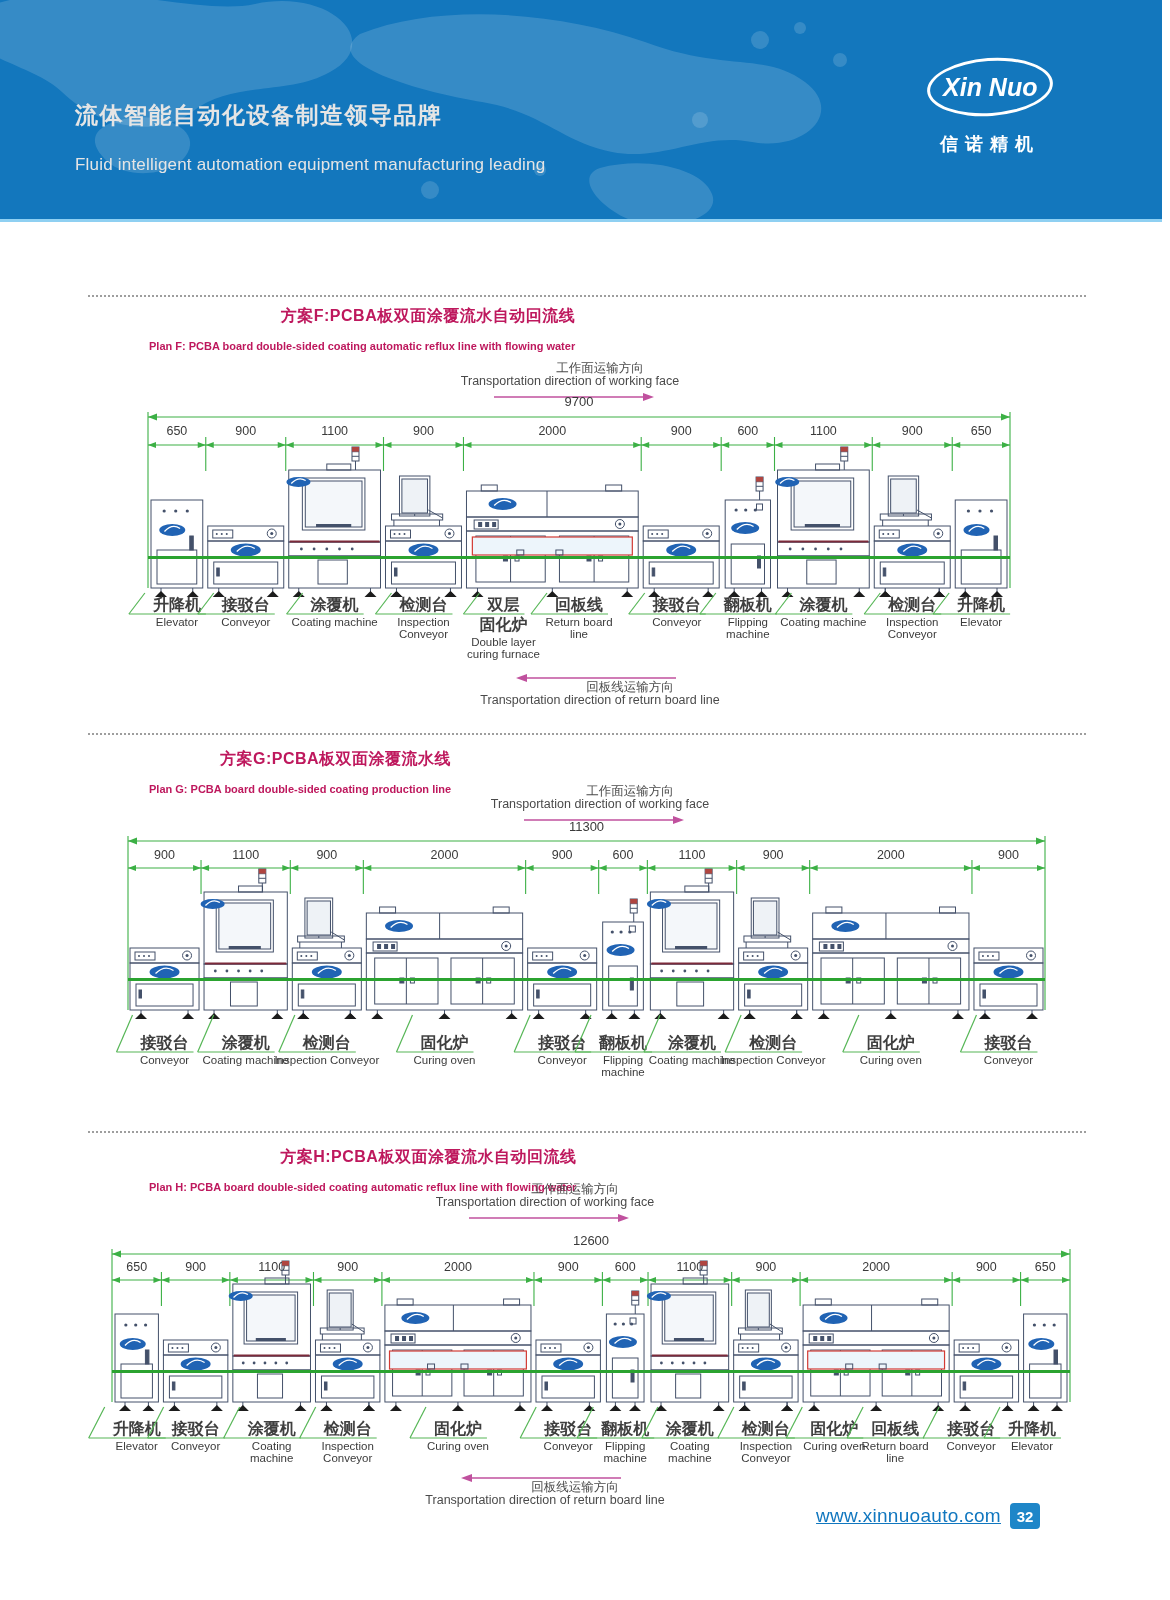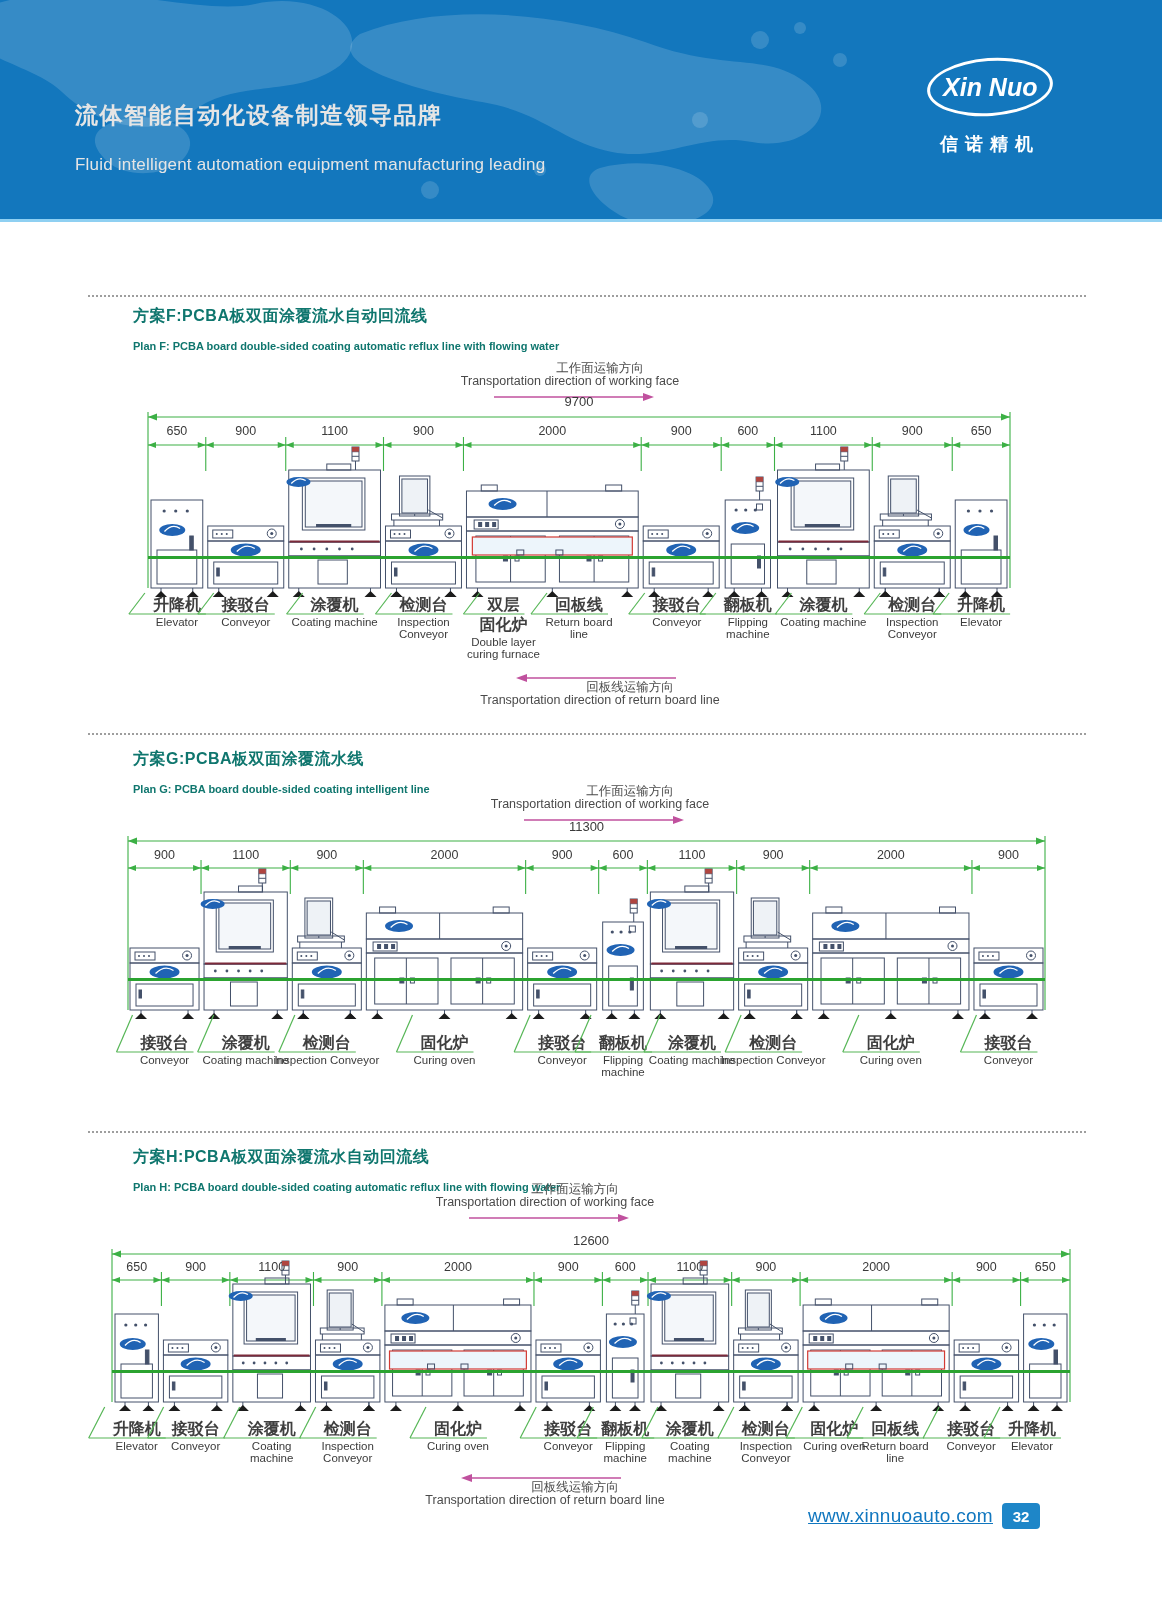--- a/index.html
+++ b/index.html
@@ -13,31 +13,31 @@
   .tagline-zh{font-size:23px;font-weight:bold;letter-spacing:1.5px;}
   .tagline-en{font-size:17px;font-weight:300;margin-top:24px;letter-spacing:0.2px;}
   .logo{position:absolute;left:905px;top:58px;width:170px;text-align:center;color:#fff;}
   .logo-ellipse{position:relative;width:120px;height:52px;margin:0 auto;border:3.5px solid #fff;
           border-radius:50%;transform:rotate(-4deg);display:flex;align-items:center;justify-content:center;}
   .logo-text{font-size:25px;font-weight:bold;font-style:italic;transform:rotate(4deg);white-space:nowrap;}
   .logo-sub{margin-top:16px;font-size:18px;font-weight:bold;letter-spacing:7px;white-space:nowrap;}
   
   .sep{position:absolute;left:88px;width:998px;border-top:2px dotted #9e9e9e;height:0;}
   
-  .plan-title{position:absolute;left:133px;color:#0f766e;}
+  .plan-title{position:absolute;left:149px;color:#be185d;text-align:right;}
   .plan-title .zh{font-size:16px;font-weight:bold;letter-spacing:0.5px;}
   .plan-title .en{font-size:11px;font-weight:bold;margin-top:13px;}
   
   #overlay{position:absolute;left:0;top:0;width:1170px;height:1600px;pointer-events:none;
            font-family:"Liberation Sans",sans-serif;}
   
   .footer{position:absolute;top:1503px;left:700px;width:340px;display:flex;align-items:center;justify-content:flex-end;}
   .site{color:#1177bf;font-size:19px;letter-spacing:0.3px;text-decoration:underline;}
   .pagenum{margin-left:9px;background:#1e86c8;color:#fff;font-size:15px;font-weight:bold;
-           border-radius:4px;width:38px;height:26px;display:flex;align-items:center;justify-content:center;}
+           border-radius:4px;width:30px;height:26px;display:flex;align-items:center;justify-content:center;}
 </style>
 </head>
 <body>
 
 <div class="page">
 
   <div class="banner">
     <svg class="map-svg" width="1162" height="219" viewBox="0 0 1162 219">
       <g fill="#ffffff" fill-opacity="0.15">
         <path d="M-30,14 C70,-34 190,18 255,4 C330,-12 385,42 330,72 C288,96 232,80 192,112 C152,142 92,122 62,92 C32,62 -52,54 -30,14 Z"></path>
@@ -67,21 +67,21 @@
   <div class="sep" style="top:295px"></div>
   <div class="sep" style="top:733px"></div>
   <div class="sep" style="top:1131px"></div>
 
   <div class="plan-title" style="top:306px">
     <div class="zh">方案F:PCBA板双面涂覆流水自动回流线</div>
     <div class="en">Plan F: PCBA board double-sided coating automatic reflux line with flowing water</div>
   </div>
   <div class="plan-title" style="top:749px">
     <div class="zh">方案G:PCBA板双面涂覆流水线</div>
-    <div class="en">Plan G: PCBA board double-sided coating intelligent line</div>
+    <div class="en">Plan G: PCBA board double-sided coating production line</div>
   </div>
   <div class="plan-title" style="top:1147px">
     <div class="zh">方案H:PCBA板双面涂覆流水自动回流线</div>
     <div class="en">Plan H: PCBA board double-sided coating automatic reflux line with flowing water</div>
   </div>
 
   <svg id="overlay" viewBox="0 0 1170 1600">
       <g>
         <text x="600" y="372" font-size="12.5" fill="#4a4a4a" text-anchor="middle">工作面运输方向</text>
         <text x="570" y="385" font-size="12.5" fill="#4a4a4a" text-anchor="middle">Transportation direction of working face</text>

